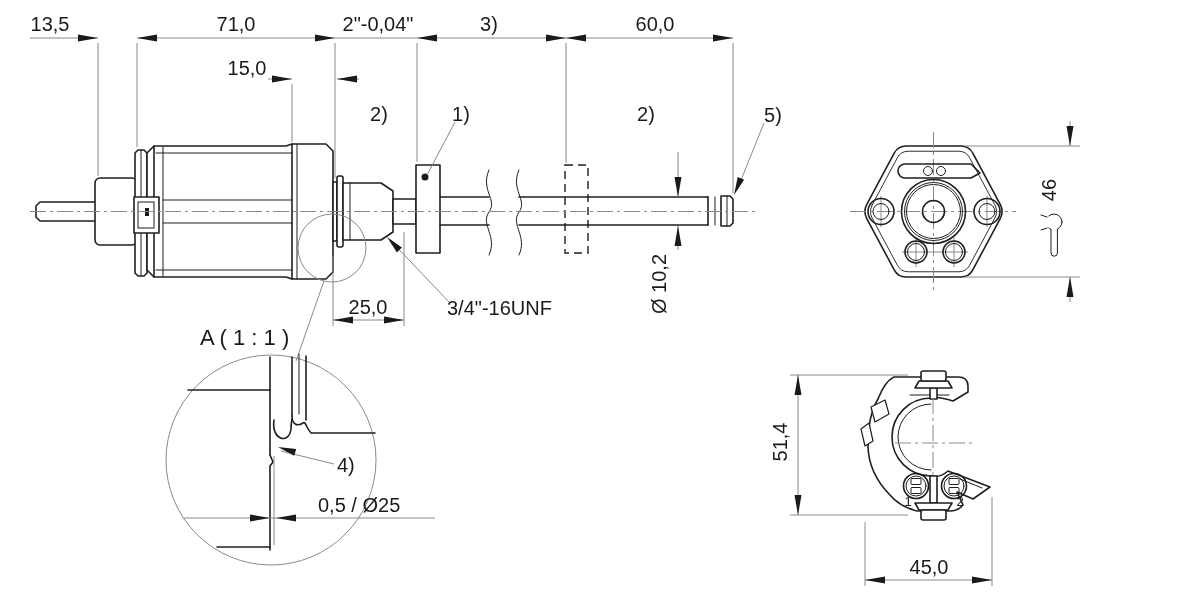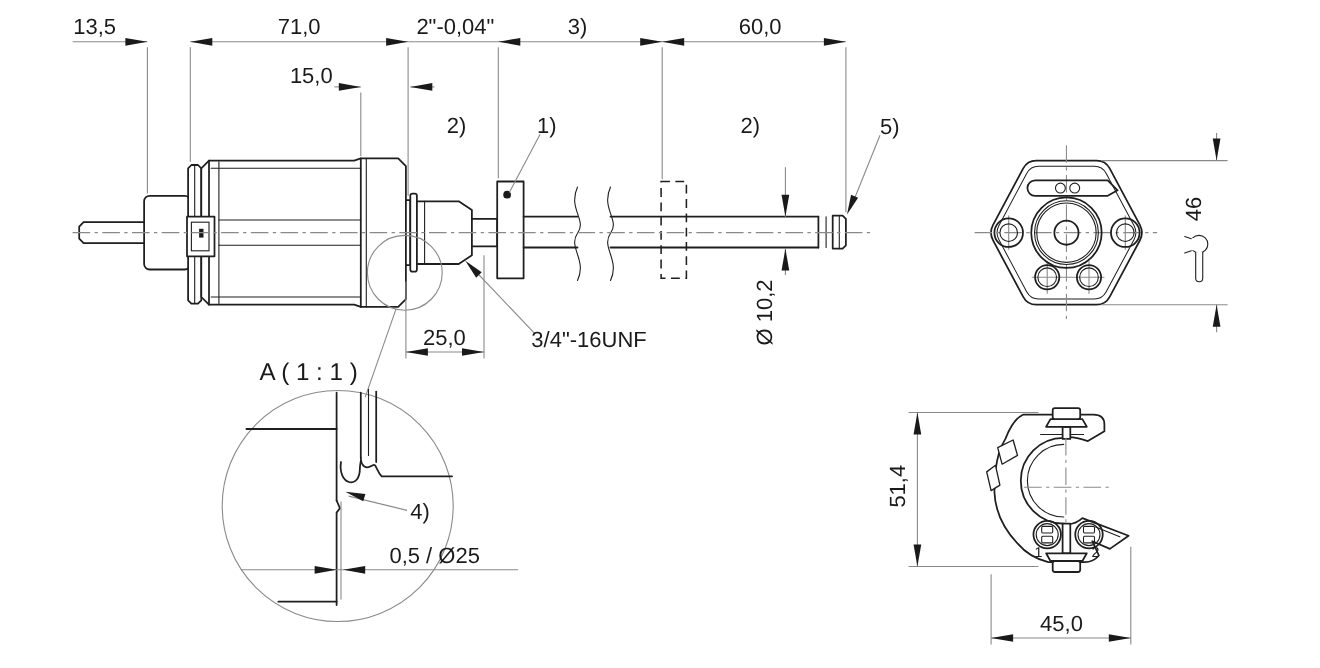--- a/index.html
+++ b/index.html
@@ -1,17 +1,17 @@
 <!DOCTYPE html>
 <html><head>
 <meta charset="utf-8">
 <style>
   html,body{margin:0;padding:0;background:#fff;}
   .stage{position:relative;width:1084px;height:607px;background:#fff;overflow:hidden;
-         font-family:"Liberation Sans", sans-serif;margin-left:36px;}
+         font-family:"Liberation Sans", sans-serif;}
   svg{position:absolute;left:0;top:0;}
   text{fill:#1a1a1a;font-family:"Liberation Sans", sans-serif;}
   .dimtxt{font-size:20px;}
   .titletxt{font-size:22px;}
   .porttxt{font-size:13px;}
   .obj{stroke:#1f1f1f;stroke-width:1.6;fill:none;stroke-linecap:round;stroke-linejoin:round;}
   .objf{stroke:#1f1f1f;stroke-width:1.6;fill:#fff;stroke-linejoin:round;}
   .obj1{stroke:#1f1f1f;stroke-width:1;fill:none;stroke-linecap:round;}
   .thin{stroke:#8a8a8a;stroke-width:1;fill:none;}
   .cl{stroke:#8a8a8a;stroke-width:1;fill:none;stroke-dasharray:16 4 3 4;}

